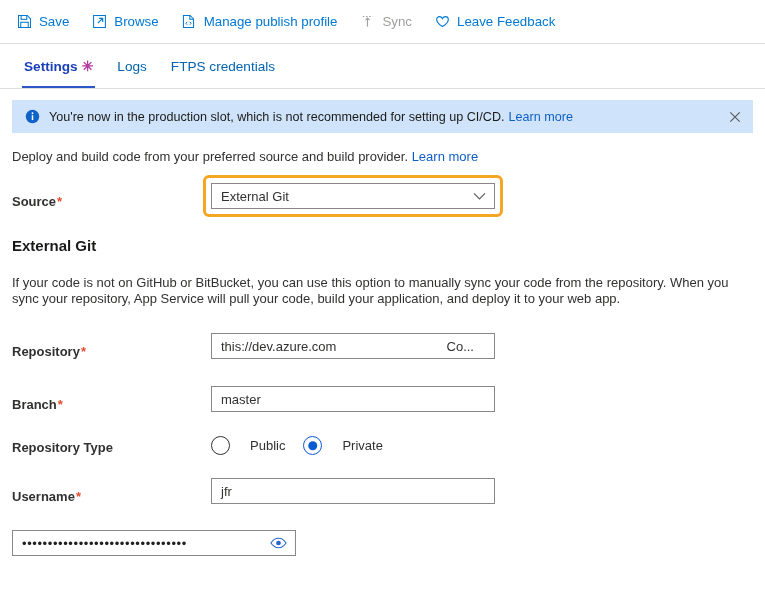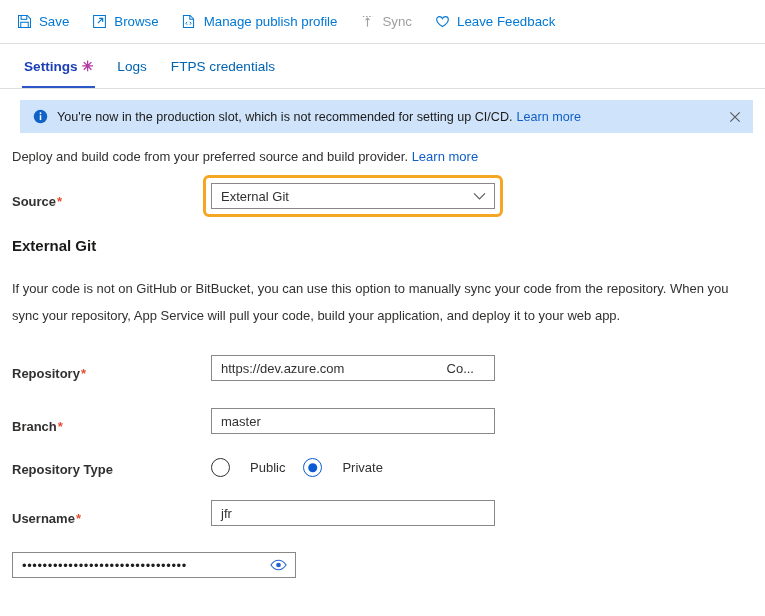--- a/index.html
+++ b/index.html
@@ -72,21 +72,21 @@
   .tab.active::after {
     content: "";
     position: absolute;
     left: 10px; right: 10px; bottom: 0;
     height: 2.5px;
     background: #2b57c9;
   }
   .tab .dirty { color: #b4389f; font-size: 14px; line-height: 1; }
 
   
-  .banner-wrap { padding: 11px 12px 0 12px; margin-left: 8px; }
+  .banner-wrap { padding: 11px 12px 0 12px; }
   .banner {
     position: relative;
     display: flex;
     align-items: center;
     background: #cfe4fa;
     height: 33px;
     padding: 0 10px 0 13px;
     font-size: 12.6px;
     color: #1b1a19;
   }
@@ -171,21 +171,21 @@
 
   .section-title {
     margin-top: 28px;
     font-size: 15px;
     font-weight: bold;
     color: #1b1a19;
   }
   .section-desc {
     margin-top: 21px;
     font-size: 13px;
-    line-height: 27px;
+    line-height: 16px;
     color: #323130;
     max-width: 752px;
   }
 
   .input {
     width: 284px;
     height: 26px;
     border: 1px solid #8a8886;
     background: #fff;
     font-size: 13px;
@@ -368,21 +368,21 @@
 
 
   <div class="section-title">External Git</div>
   <div class="section-desc">If your code is not on GitHub or BitBucket, you can use this option to manually sync your code from the repository. When you sync your repository, App Service will pull your code, build your application, and deploy it to your web app.</div>
 
   <div class="row" style="margin-top:26px">
     <div class="label">
       <span>Repository</span><span class="req">*</span>
     </div>
     <div class="input">
-      <span>https://dev.azure.com</span>
+      <span>this://dev.azure.com</span>
       <span class="overflow-text">Co...</span>
     </div>
   </div>
 
   <div class="row" style="margin-top:27px">
     <div class="label">
       <span>Branch</span><span class="req">*</span>
     </div>
     <div class="input">
       <span>master</span>

